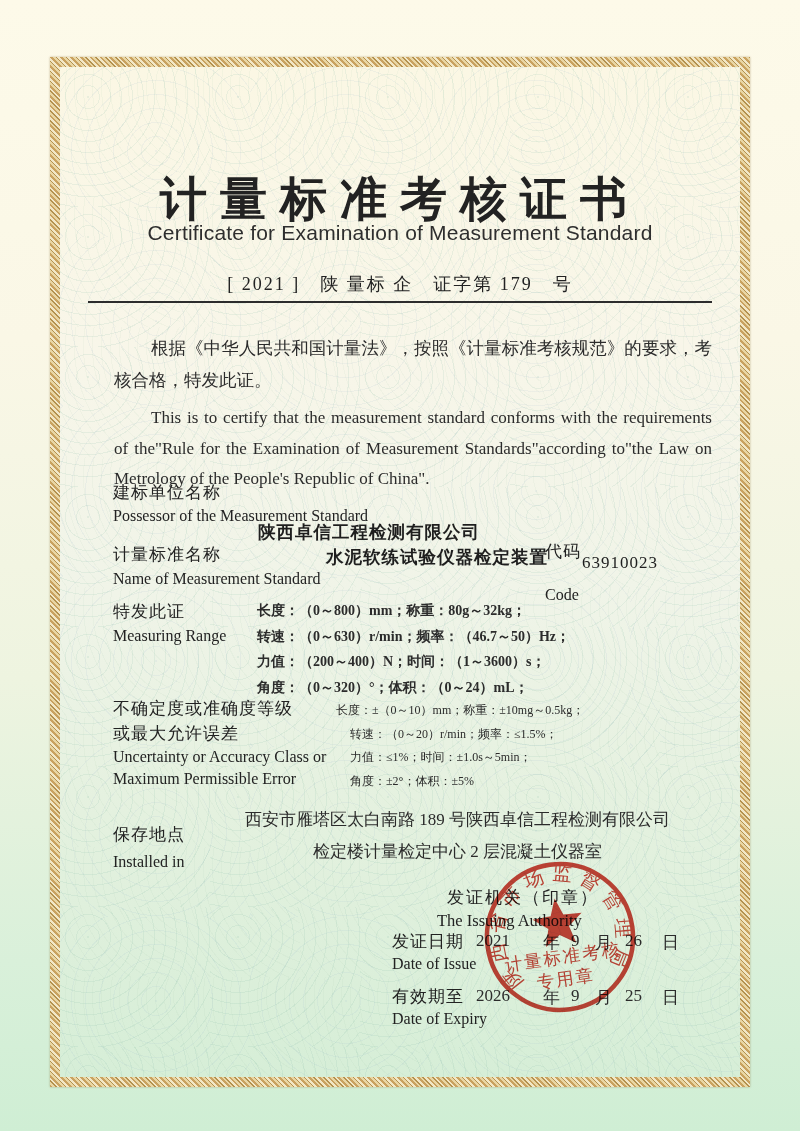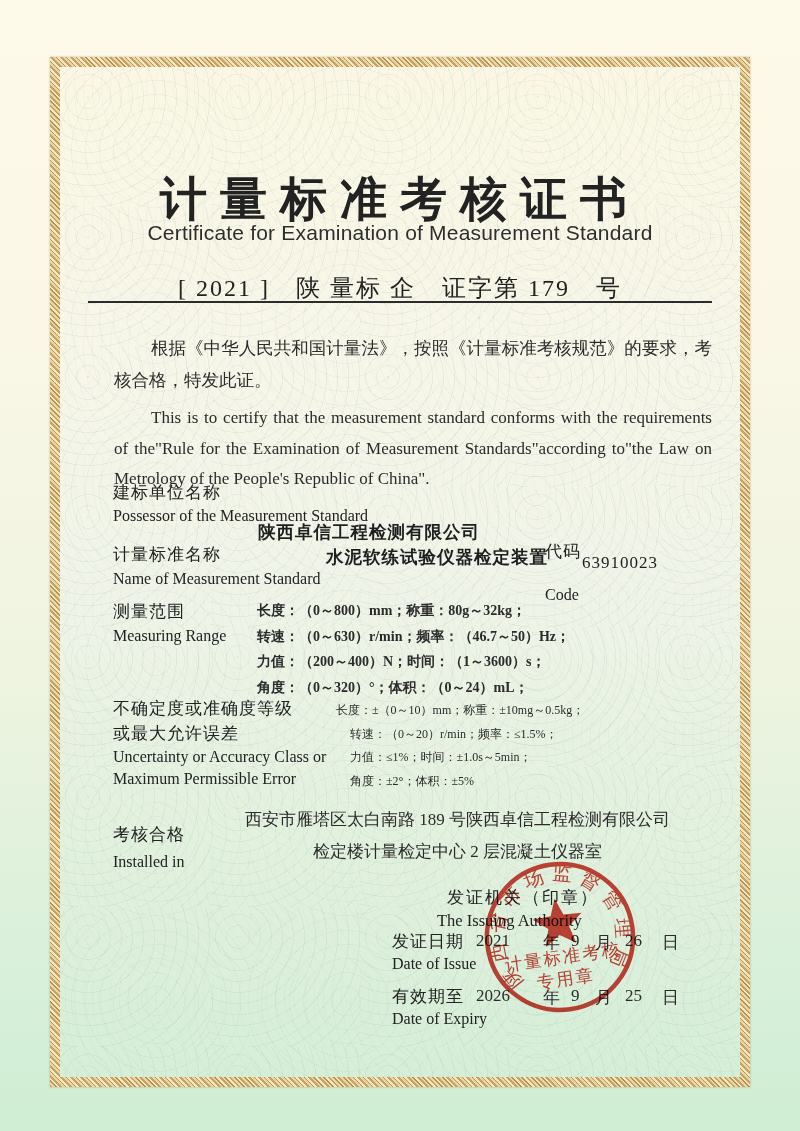--- a/index.html
+++ b/index.html
@@ -40,21 +40,21 @@
     font-size:47px; font-weight:700; letter-spacing:13px;
     font-family:"Liberation Serif", serif; color:#222;
   }
   .subtitle {
     left:0; top:221px; width:100%; text-align:center;
     font-family:"Liberation Sans", sans-serif; font-size:21px; color:#2e2e2e;
     letter-spacing:.2px;
   }
   .certno {
     left:0; top:272px; width:100%; text-align:center;
-    font-size:24px; letter-spacing:2px; color:#222;
+    font-size:18px; letter-spacing:2px; color:#222;
   }
   .divider { left:88px; top:301px; width:624px; height:2px; background:#2c2c2c; }
 
   .intro { left:114px; top:333px; width:598px; }
   .intro .zh { font-size:17.5px; line-height:31.5px; text-indent:37px; text-align:justify; }
   .intro .en { margin-top:7px; font-size:17px; line-height:30.5px; text-indent:37px; text-align:justify; }
 
   .lbl-zh { font-size:17px; letter-spacing:1px; color:#222; }
   .lbl-en { font-size:16px; color:#222; }
 
@@ -100,41 +100,41 @@
   <div class="abs val-hei" style="left:258px; top:484px;margin-top:36px;">陕西卓信工程检测有限公司</div>
   <div class="abs lbl-en" style="left:113px; top:507px;">Possessor of the Measurement Standard</div>
 
   <div class="abs lbl-zh" style="left:113px; top:543px;">计量标准名称</div>
   <div class="abs val-hei" style="left:278px; top:545px;margin-left:48px;">水泥软练试验仪器检定装置</div>
   <div class="abs lbl-en" style="left:113px; top:570px;">Name of Measurement Standard</div>
   <div class="abs lbl-zh" style="left:545px; top:540px;">代码</div>
   <div class="abs val-song" style="left:582px; top:553px; letter-spacing:1px;">63910023</div>
   <div class="abs lbl-en" style="left:545px; top:546px;margin-top:40px;">Code</div>
 
-  <div class="abs lbl-zh" style="left:113px; top:600px;">测量范围</div>
+  <div class="abs lbl-zh" style="left:113px; top:600px;">特发此证</div>
   <div class="abs lbl-en" style="left:113px; top:627px;">Measuring Range</div>
   <div class="abs range-lines" style="left:257px; top:598px;">
     <div>长度：（0～800）mm；称重：80g～32kg；</div>
     <div>转速：（0～630）r/min；频率：（46.7～50）Hz；</div>
     <div>力值：（200～400）N；时间：（1～3600）s；</div>
     <div>角度：（0～320）°；体积：（0～24）mL；</div>
   </div>
 
   <div class="abs lbl-zh" style="left:113px; top:697px;">不确定度或准确度等级</div>
   <div class="abs lbl-zh" style="left:113px; top:722px;">或最大允许误差</div>
   <div class="abs lbl-en" style="left:113px; top:748px;">Uncertainty or Accuracy Class or</div>
   <div class="abs lbl-en" style="left:113px; top:770px;">Maximum Permissible Error</div>
   <div class="abs unc-lines" style="left:336px; top:699px;">
     <div>长度：±（0～10）mm；称重：±10mg～0.5kg；</div>
     <div>转速：（0～20）r/min；频率：≤1.5%；</div>
     <div>力值：≤1%；时间：±1.0s～5min；</div>
     <div>角度：±2°；体积：±5%</div>
   </div>
 
-  <div class="abs lbl-zh" style="left:113px; top:823px;">考核合格</div>
+  <div class="abs lbl-zh" style="left:113px; top:823px;">保存地点</div>
   <div class="abs lbl-en" style="left:113px; top:853px;">Installed in</div>
   <div class="abs addr-lines" style="left:245px; top:804px;text-align:center;">
     <div>西安市雁塔区太白南路 189 号陕西卓信工程检测有限公司</div>
     <div>检定楼计量检定中心 2 层混凝土仪器室</div>
   </div>
 
   <div class="abs lbl-zh" style="left:447px; top:886px; letter-spacing:2px;">发证机关（印章）</div>
   <div class="abs lbl-en" style="left:437px; top:911px; font-size:16.5px;">The Issuing Authority</div>
 
   <div class="abs lbl-zh" style="left:392px; top:930px;">发证日期</div>

